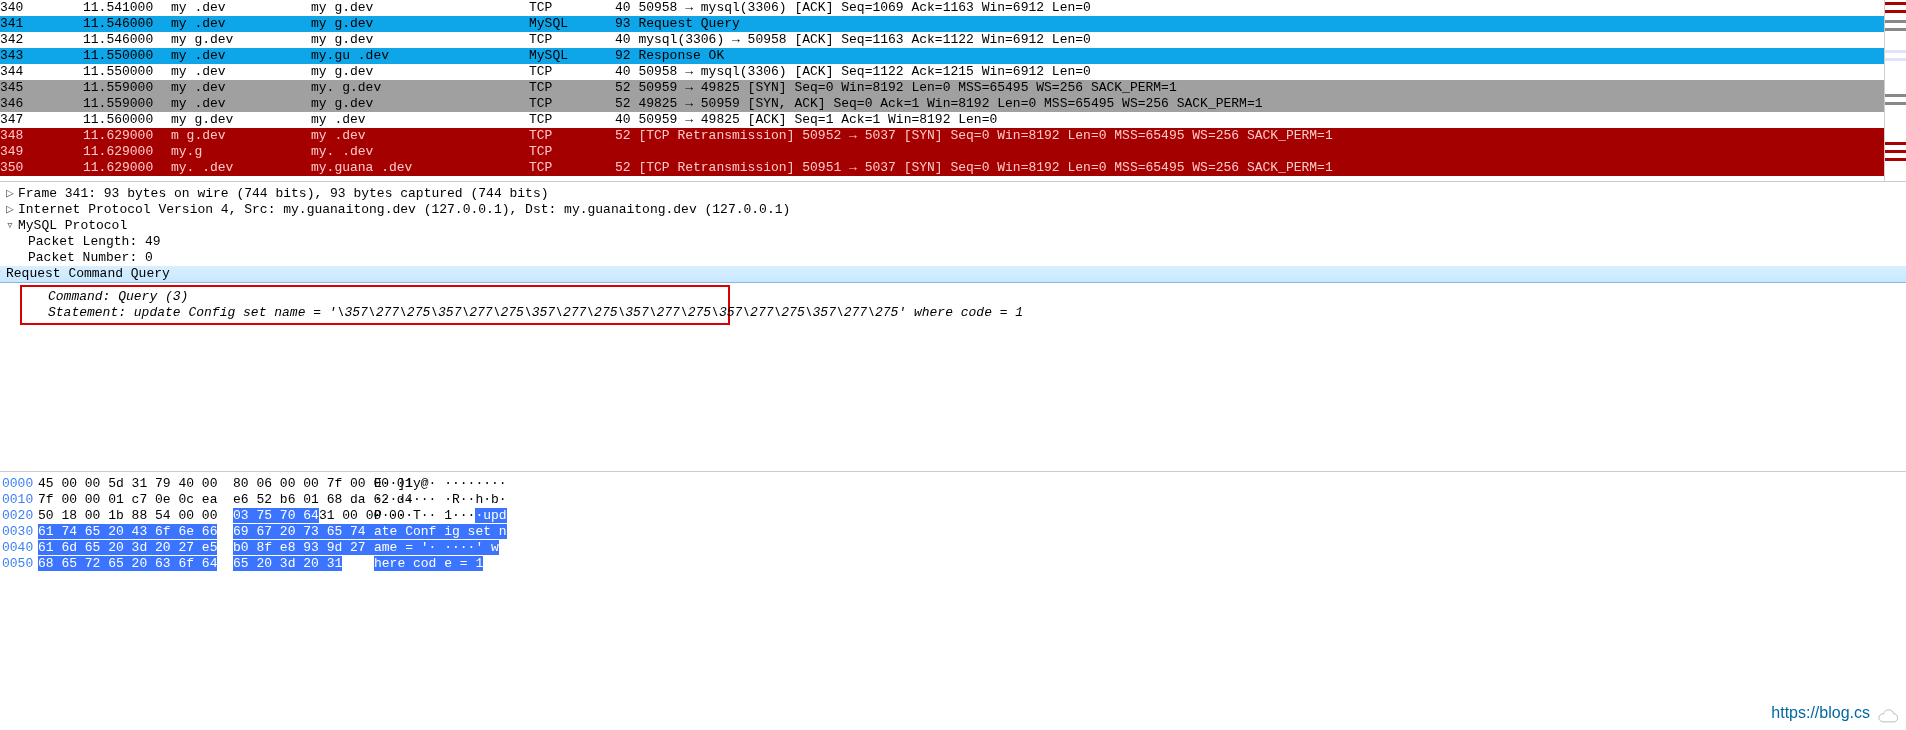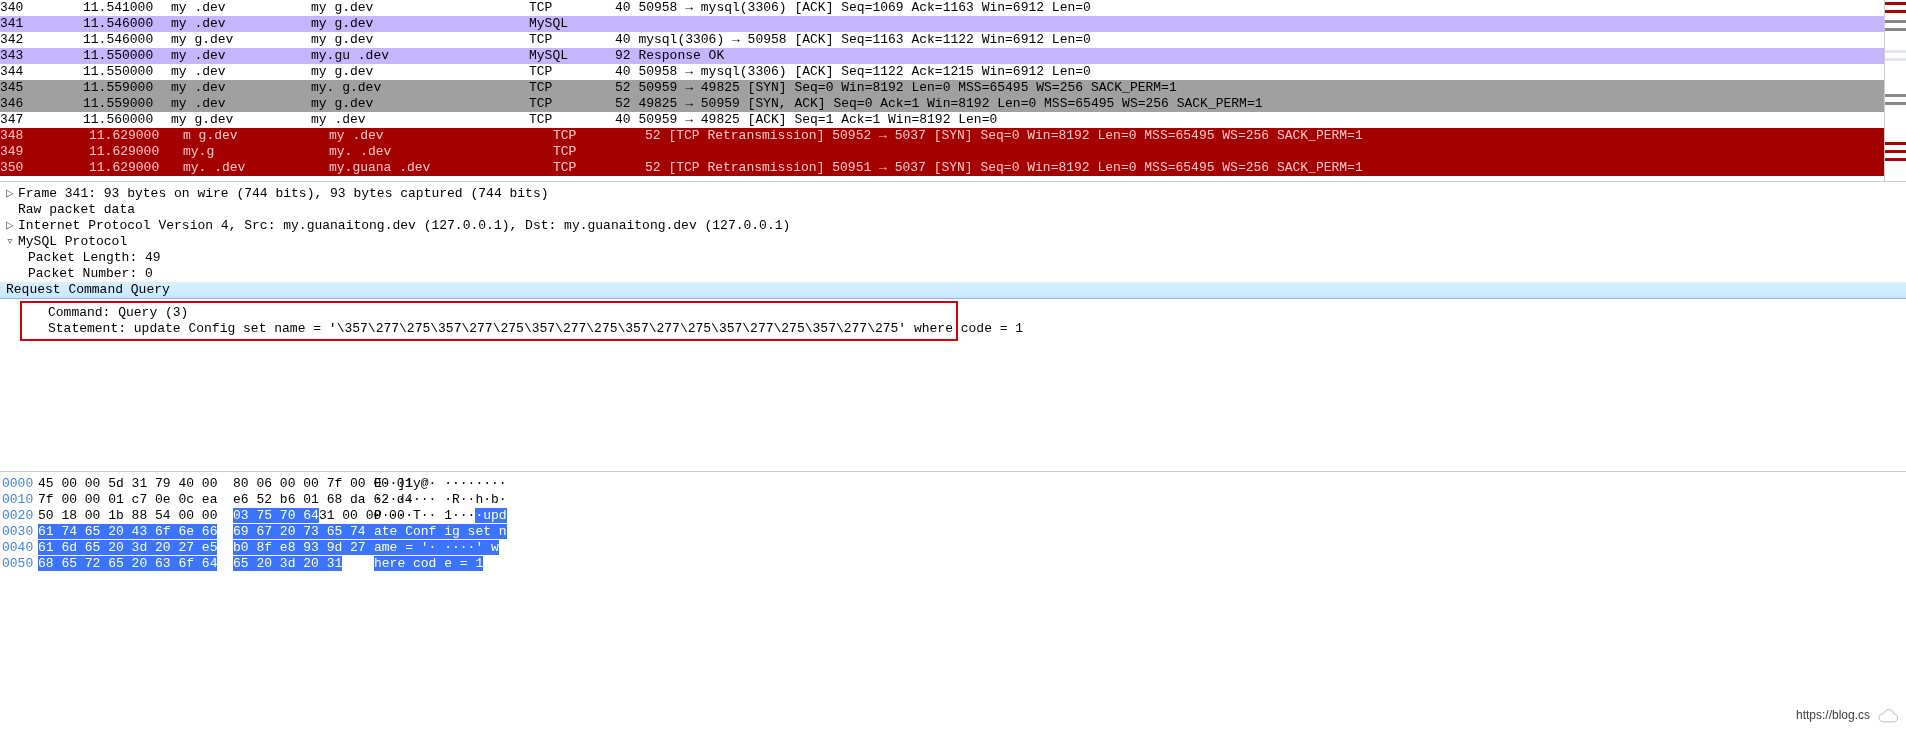--- a/index.html
+++ b/index.html
@@ -19,23 +19,23 @@
   display: flex;
 }
 .packet-rows { flex: 1; }
 .packet-row {
   display: flex;
   height: 16px;
   line-height: 16px;
   padding-left: 0;
   white-space: nowrap;
 }
-.row-light { background: #c4b5fd; }
+.row-light { background: #0ea5e9; justify-content: center; }
 .row-gray { background: #a0a0a0; color: #000; }
-.row-red { background: #a40000; color: #ffc8c8; gap: 6px; }
+.row-red { background: #a40000; color: #ffc8c8; }
 .c1 { width: 44px; }
 .c2 { width: 88px; margin-left: 39px; }
 .c3 { width: 140px; }
 .c4 { width: 218px; }
 .c5 { width: 86px; }
 .c6 { flex: 1; }
 .minimap {
   width: 22px;
   background: #fff;
   border-left: 1px solid #ccc;
@@ -57,22 +57,23 @@
 .tree-arrow { display: inline-block; width: 12px; color: #666; }
 .indent-1 { padding-left: 28px; }
 .indent-2 { padding-left: 46px; }
 .highlighted-tree {
   background: linear-gradient(#d8f0ff, #c8e8ff);
   border-bottom: 1px solid #88b8e0;
 }
 .red-frame {
   border: 2px solid #d80000;
   margin: 2px 0 8px 20px;
-  width: 938px;
+  width: 710px;
   padding: 2px 0;
+  font-style: italic;
 }
 
 .hex-pane {
   height: 110px;
   overflow: hidden;
   padding: 4px 0;
   line-height: 16px;
   white-space: pre;
   font-family: "Consolas", "Courier New", monospace;
   color: #000;
@@ -80,23 +81,23 @@
 .hex-line { display: flex; padding-left: 2px; }
 .hex-offset { width: 36px; color: #3b82f6; }
 .hex-bytes { width: 336px; }
 .hex-ascii { flex: 1; }
 .hl-bg { background: #3a74ff; color: #fff; margin-top: 44px; }
 
 .watermark {
   position: absolute;
   bottom: 8px;
   right: 36px;
-  color: #404040;
+  color: #0369a1;
   font-family: sans-serif;
-  font-size: 12px;
+  font-size: 16px;
 }
 .cloud-icon {
   position: absolute;
   bottom: 4px;
   right: 6px;
   width: 26px;
   height: 18px;
 }
 </style>
 </head>
@@ -111,20 +112,21 @@
         <span class="c4">my             g.dev</span>
         <span class="c5">TCP</span>
         <span class="c6">40 50958 → mysql(3306) [ACK] Seq=1069 Ack=1163 Win=6912 Len=0</span>
       </div>
       <div class="packet-row row-light">
         <span class="c1">341</span>
         <span class="c2">11.546000</span>
         <span class="c3">my            .dev</span>
         <span class="c4">my             g.dev</span>
         <span class="c5">MySQL</span>
+        <span class="c6">93 Request Query</span>
       </div>
       <div class="packet-row ">
         <span class="c1">342</span>
         <span class="c2">11.546000</span>
         <span class="c3">my            g.dev</span>
         <span class="c4">my            g.dev</span>
         <span class="c5">TCP</span>
         <span class="c6">40 mysql(3306) → 50958 [ACK] Seq=1163 Ack=1122 Win=6912 Len=0</span>
       </div>
       <div class="packet-row row-light">
@@ -201,21 +203,20 @@
     <div class="mm-band mm-gray" style="top:94px"></div>
     <div class="mm-band mm-gray" style="top:102px"></div>
     <div class="mm-band mm-red" style="top:142px"></div>
     <div class="mm-band mm-red" style="top:150px"></div>
     <div class="mm-band mm-red" style="top:158px"></div>
   </div>
 </div>
 
 <div class="detail-pane">
   <div class="tree-row"><span class="tree-arrow">▷</span><span>Frame 341: 93 bytes on wire (744 bits), 93 bytes captured (744 bits)</span></div>
-  <div class="tree-row"><span class="tree-arrow"></span><span>Raw packet data</span></div>
   <div class="tree-row"><span class="tree-arrow">▷</span><span>Internet Protocol Version 4, Src: my.guanaitong.dev (127.0.0.1), Dst: my.guanaitong.dev (127.0.0.1)</span></div>
   <div class="tree-row"><span class="tree-arrow">▿</span><span>MySQL Protocol</span></div>
   <div class="tree-row indent-1"><span>Packet Length: 49</span></div>
   <div class="tree-row indent-1"><span>Packet Number: 0</span></div>
   <div class="tree-row indent-1 highlighted-tree" style="margin-left:-22px;padding-left:28px"><span class="tree-arrow" style="margin-left:-12px">▿</span><span>Request Command Query</span></div>
   <div class="red-frame">
     <div class="tree-row indent-2" style="padding-left:26px"><span>Command: Query (3)</span></div>
     <div class="tree-row indent-2" style="padding-left:26px"><span>Statement: update Config set name = '\357\277\275\357\277\275\357\277\275\357\277\275\357\277\275\357\277\275' where code = 1</span></div>
   </div>
 </div>

